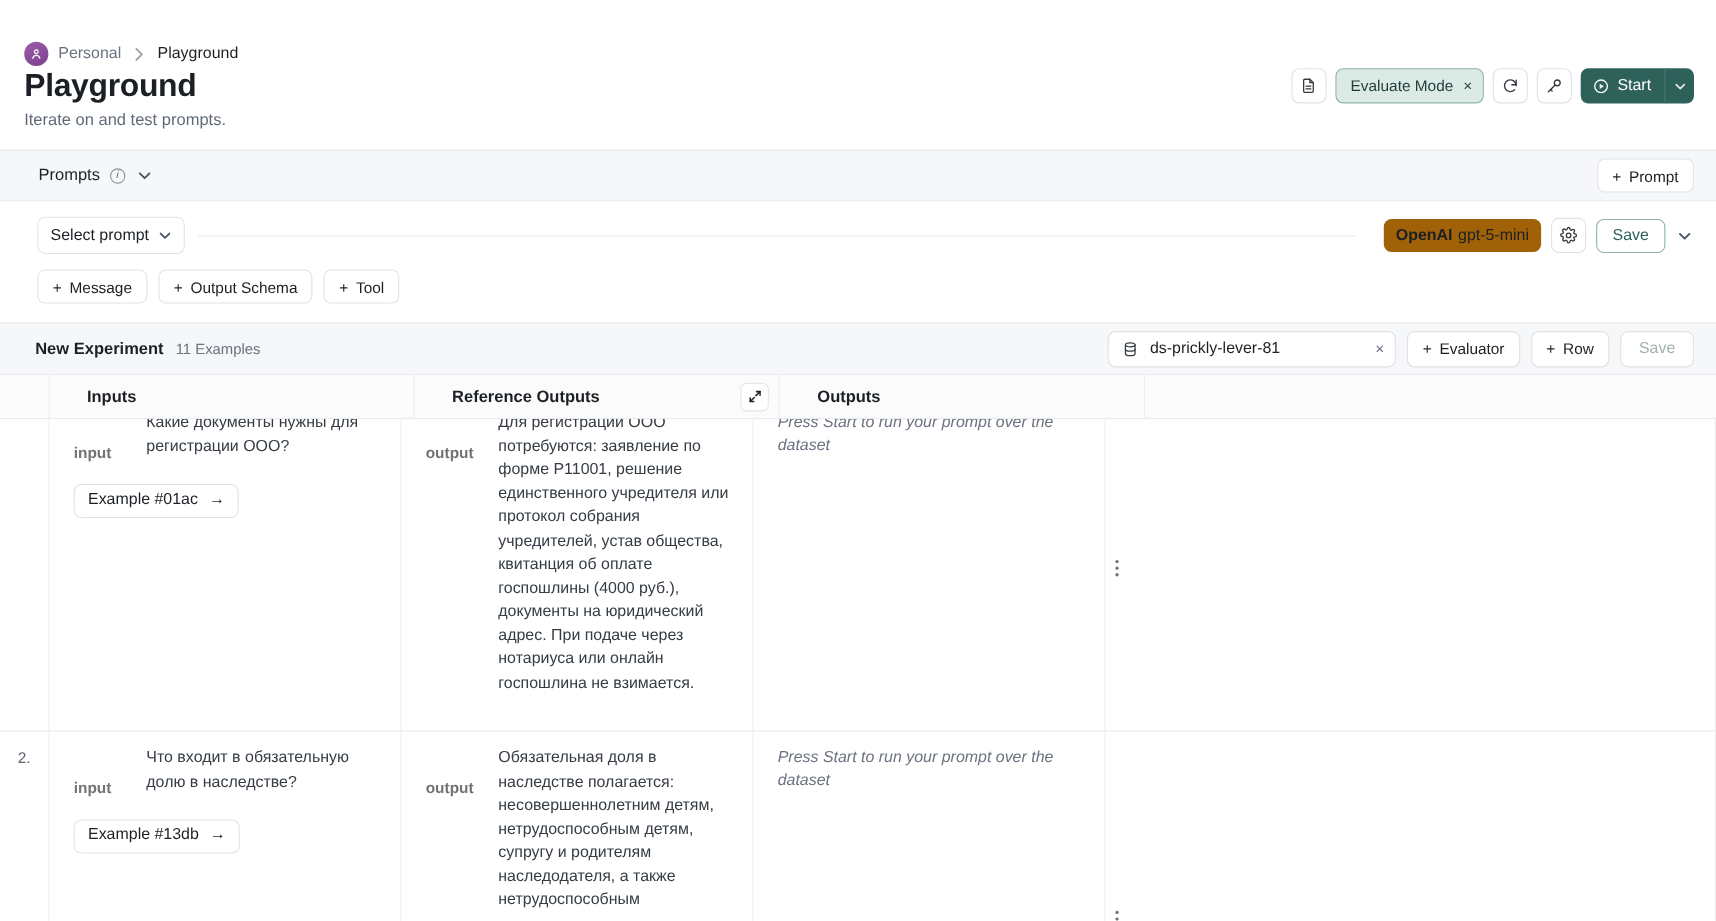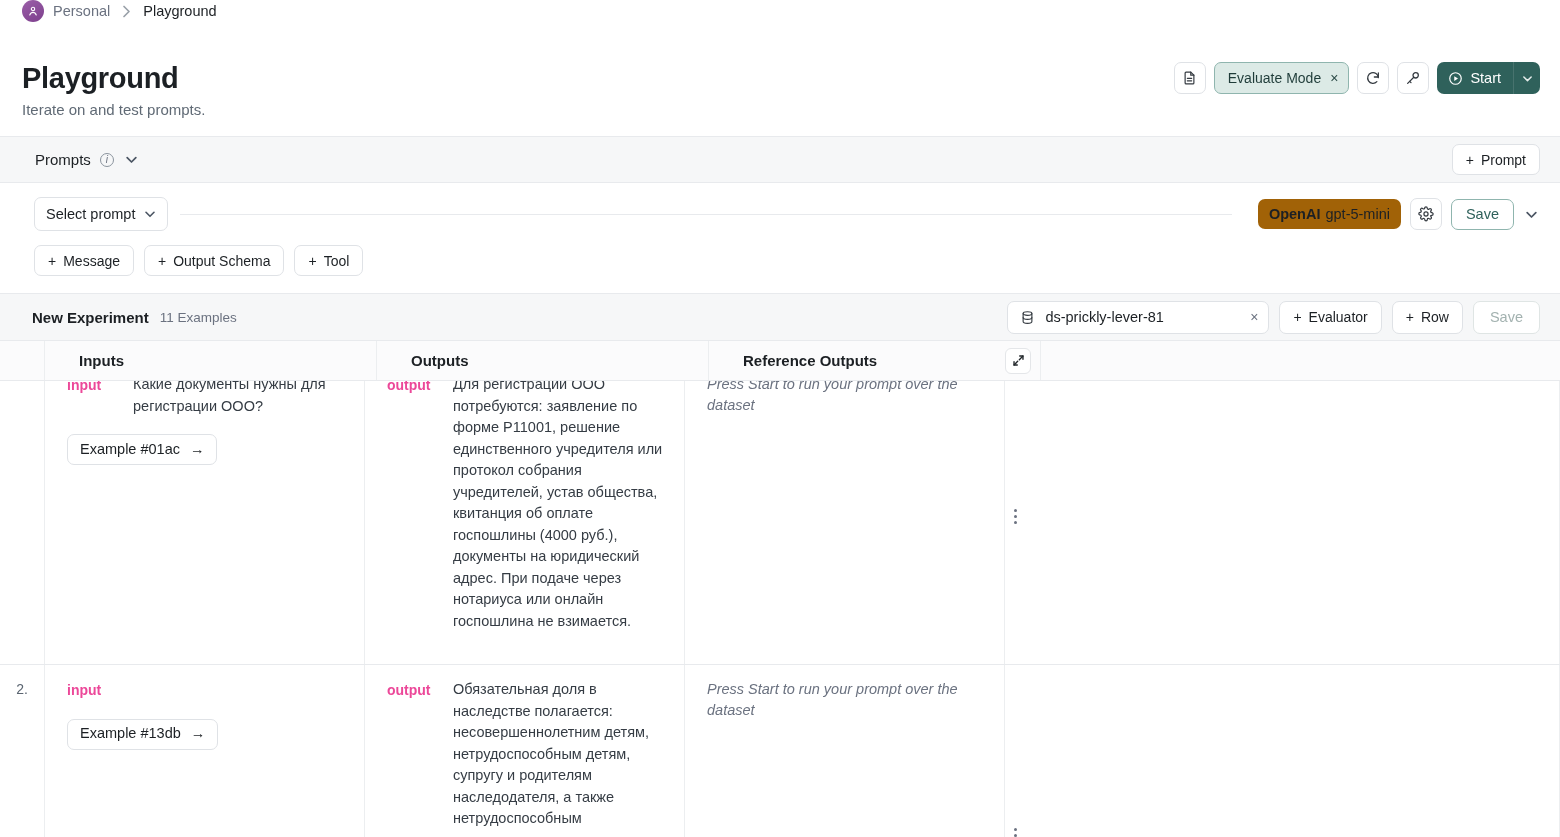--- a/index.html
+++ b/index.html
@@ -11,24 +11,23 @@
     background: #ffffff;
     font-family: "Liberation Sans", sans-serif;
     color: #1c2024;
     -webkit-font-smoothing: antialiased;
   }
 
   
   .breadcrumb-bar {
     height: 60px;
     display: flex;
-    align-items: flex-start;
+    align-items: flex-end;
     padding: 0 20px 0 22px;
     position: relative;
-    flex-direction: column;
   }
   .crumb-group { display: flex; align-items: center; gap: 9px; }
   .avatar {
     width: 22px; height: 22px; border-radius: 50%;
     background: linear-gradient(150deg, #9b5fa8 0%, #7d3f8d 100%);
     display: flex; align-items: center; justify-content: center;
     color: #fff;
   }
   .crumb-link { font-size: 14.5px; color: #6b7280; }
   .crumb-sep { color: #9aa1a9; font-size: 13px; margin: 0 3px; }
@@ -175,21 +174,21 @@
 
   .tbody { position: absolute; top: 40px; left: 0; right: 0; bottom: 0; overflow: hidden; }
   .trow { display: flex; border-bottom: 1px solid #e8eaed; position: relative; }
   .td {
     border-right: 1px solid #eceef0; padding: 14px 18px 14px 22px;
     font-size: 14.5px; line-height: 21.5px; color: #353c44;
   }
   .td.col-num { padding: 14px 0 0 0; justify-content: center; display: flex;
                 color: #5a6470; font-size: 14px; }
   .kv { display: flex; gap: 14px; }
-  .kv-key { font-weight: bold; color: #ec4899; min-width: 52px; font-size: 14px; padding-top: 1px; }
+  .kv-key { font-weight: bold; color: #737373; min-width: 52px; font-size: 14px; padding-top: 1px; margin-top: 26px; }
   .kv-val { flex: 1; }
   .example-btn {
     margin-top: 17px; height: 31px; padding: 0 12px;
     border: 1px solid #dfe2e6; border-radius: 7px; background: #fff;
     font-size: 14.5px; display: inline-flex; align-items: center; gap: 10px;
     cursor: pointer; color: #1c2024;
   }
   .out-placeholder { font-style: italic; color: #6b7280; font-size: 14.5px; line-height: 21px; }
   .dots {
     position: absolute; left: 1014px; display: flex; flex-direction: column; gap: 3px;
@@ -360,33 +359,33 @@
   </div>
 </div>
 
 <div class="table-wrap">
 
   <div class="thead">
     <div class="th col-num"></div>
     <div class="th col-in">
       <span>Inputs</span>
     </div>
-    <div class="th col-out">
-      <span>Outputs</span>
-    </div>
     <div class="th col-ref">
       <span>Reference Outputs</span>
       <span class="expand-btn">
         <svg width="13" height="13" viewBox="0 0 16 16" fill="none" stroke="#22272b" stroke-width="1.7" stroke-linecap="round" stroke-linejoin="round">
           <path d="M9.5 2.5H13.5V6.5"></path>
             <path d="M13.5 2.5L9 7"></path>
           <path d="M6.5 13.5H2.5V9.5"></path>
             <path d="M2.5 13.5L7 9"></path>
         </svg>
       </span>
+    </div>
+    <div class="th col-out">
+      <span>Outputs</span>
     </div>
     <div class="th col-tail"></div>
   </div>
 
   <div class="tbody">
 
     <div class="trow row1">
       <div class="td col-num"></div>
       <div class="td col-in">
         <div class="row1-inner">
@@ -419,20 +418,21 @@
           <i></i>
           <i></i>
         </div>
     </div>
 
     <div class="trow row2">
       <div class="td col-num">2.</div>
       <div class="td col-in">
         <div class="kv">
           <span class="kv-key">input</span>
+          <span class="kv-val">Что входит в обязательную долю в наследстве?</span>
         </div>
         <div class="example-btn">
           <span>Example #13db</span>
           <span>→</span>
         </div>
       </div>
       <div class="td col-ref">
         <div class="kv">
           <span class="kv-key">output</span>
           <span class="kv-val">Обязательная доля в наследстве полагается: несовершеннолетним детям, нетрудоспособным детям, супругу и родителям наследодателя, а также нетрудоспособным</span>

